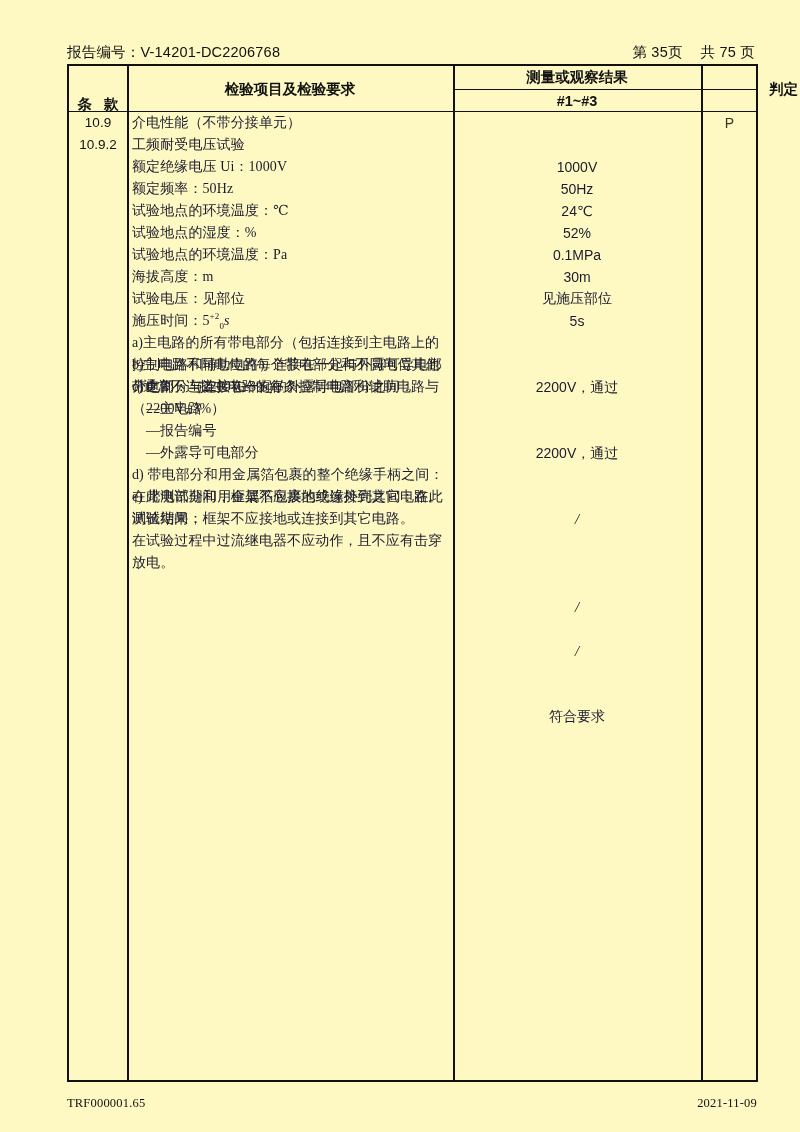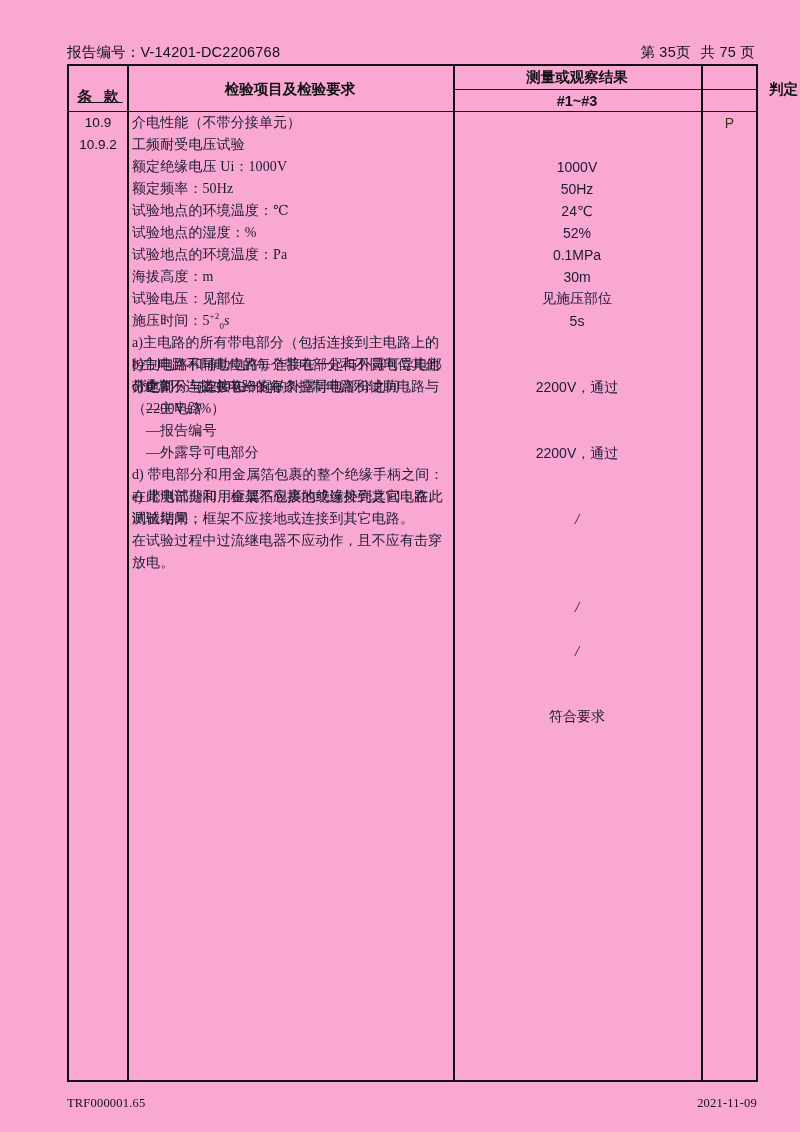--- a/index.html
+++ b/index.html
@@ -14,41 +14,41 @@
     font-family: "Liberation Serif", "DejaVu Serif", serif;
     color: #1a1a1a;
     overflow: hidden;
   }
 
   .page {
     position: absolute;
     left: 0; top: 0;
     width: 800px;
     height: 1132px;
-    background: #f9a8d4;
+    background: #fef9c3;
   }
 
   
   .doc-header {
     position: absolute;
     left: 67px;
     top: 38px;
     width: 690px;
     height: 24px;
     display: flex;
     align-items: flex-end;
     justify-content: space-between;
     font-family: "Liberation Sans", "DejaVu Sans", sans-serif;
     font-size: 14.5px;
     letter-spacing: 0.2px;
     color: #111;
   }
   .doc-header .pageinfo {
     display: flex;
-    gap: 10px;
+    gap: 18px;
     padding-right: 2px;
   }
 
   
   .tbl {
     position: absolute;
     left: 67px;
     top: 64px;
     width: 691px;
     height: 1018px;
@@ -89,21 +89,21 @@
     position: absolute;
     display: flex;
     align-items: center;
     justify-content: center;
     font-family: "Liberation Sans", "DejaVu Sans", sans-serif;
     font-size: 14.5px;
     font-weight: 700;
     color: #111;
     white-space: nowrap;
   }
-  .th-clause  { left: 0;     top: 0;  width: 58px;  height: 60px; letter-spacing: 4px; text-indent: 4px; text-decoration: underline;}
+  .th-clause  { left: 0;     top: 8px;  width: 58px;  height: 60px; letter-spacing: 4px; text-indent: 4px;}
   .th-item    { left: 58px;  top: 0;  width: 326px; height: 46px; }
   .th-result  { left: 384px; top: 0;  width: 248px; height: 23px; }
   .th-sample  { left: 384px; top: 23px; width: 248px; height: 23px; font-weight: 700;}
   .th-verdict { left: 666px; top: 0;  width: 57px;  height: 46px; padding-left: 20px; }
 
   
   .tbody {
     position: absolute;
     left: 0;
     top: 46px;

